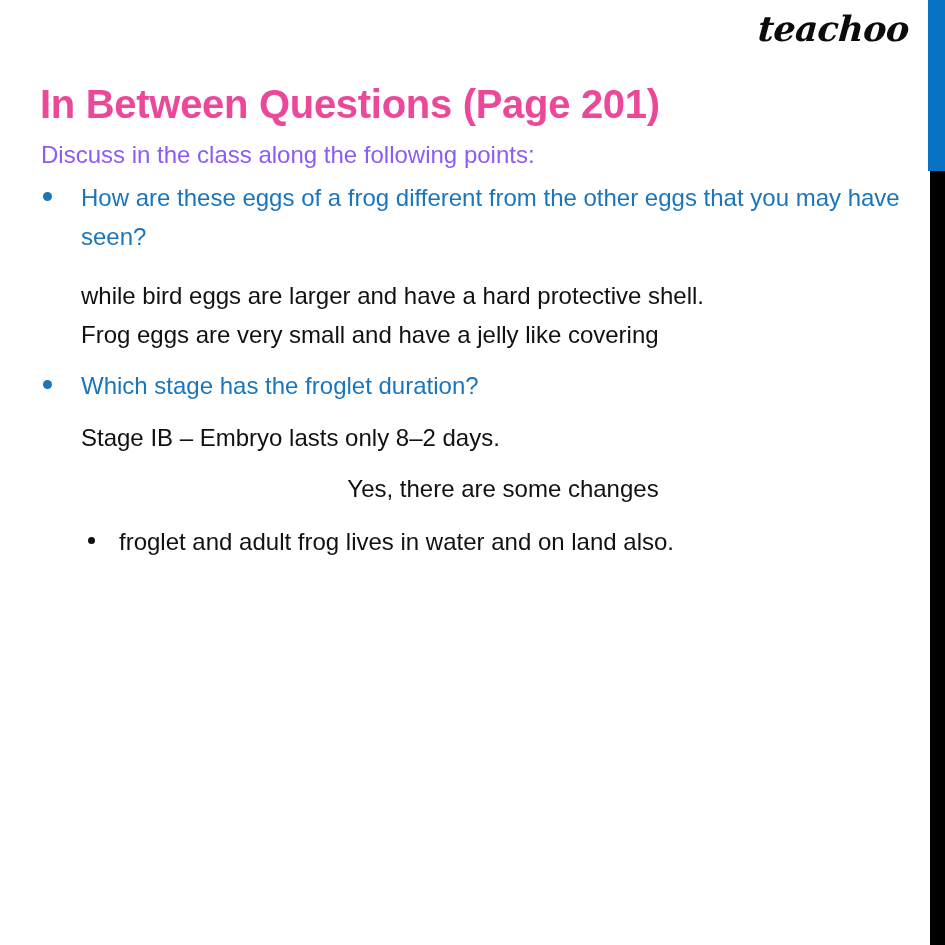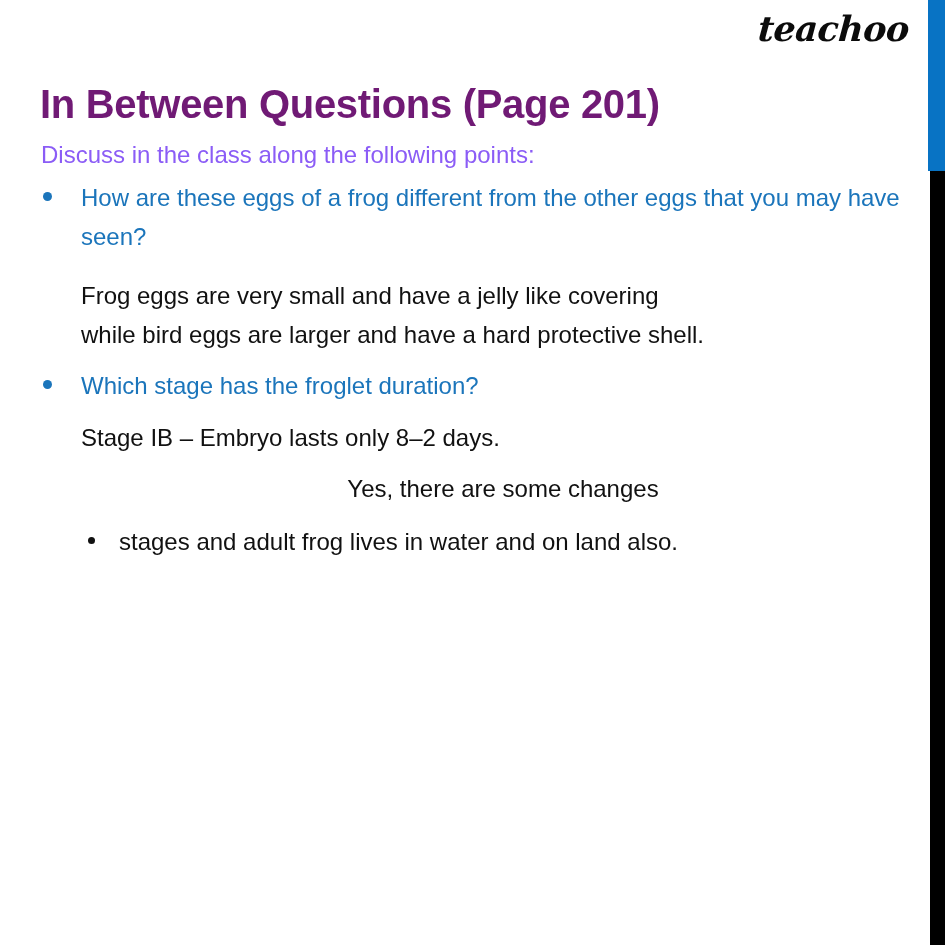--- a/index.html
+++ b/index.html
@@ -54,21 +54,21 @@
     transform: skewX(-4deg);
   }
 
   
   .slide-title {
     position: absolute;
     left: 40px;
     top: 54px;
     font-size: 40px;
     font-weight: 700;
-    color: #701a75;
+    color: #ec4899;
     letter-spacing: -0.3px;
     line-height: 1.18;
     white-space: nowrap;
   }
 
   
   .body-area {
     position: absolute;
     left: 0;
     top: 137px;
@@ -154,37 +154,37 @@
   <div class="body-area">
 
     <p class="lead-line">Discuss in the class along the following points:</p>
 
     <div class="qa-block">
       <div class="bullet-l1">
         <span class="dot"></span>
         <span>How are these eggs of a frog different from the other eggs that you may have seen?</span>
       </div>
       <div class="sp-20"></div>
+      <p class="answer-line">while bird eggs are larger and have a hard protective shell.</p>
       <p class="answer-line">Frog eggs are very small and have a jelly like covering</p>
-      <p class="answer-line">while bird eggs are larger and have a hard protective shell.</p>
     </div>
 
     <div class="qa-block">
       <div class="bullet-l1">
         <span class="dot"></span>
         <span>Which stage has the froglet duration?</span>
       </div>
       <div class="sp-14"></div>
       <p class="answer-line">Stage IB – Embryo lasts only 8–2 days.</p>
     </div>
 
     <div class="qa-block">
       <p class="answer-line tight">Yes, there are some changes</p>
       <div class="sp-8"></div>
       <div class="sp-8"></div>
       <div class="bullet-l2">
         <span class="dot"></span>
-        <span>stages and adult frog lives in water and on land also.</span>
+        <span>froglet and adult frog lives in water and on land also.</span>
       </div>
     </div>
 
   </div>
 </div>
 
 </body></html>

